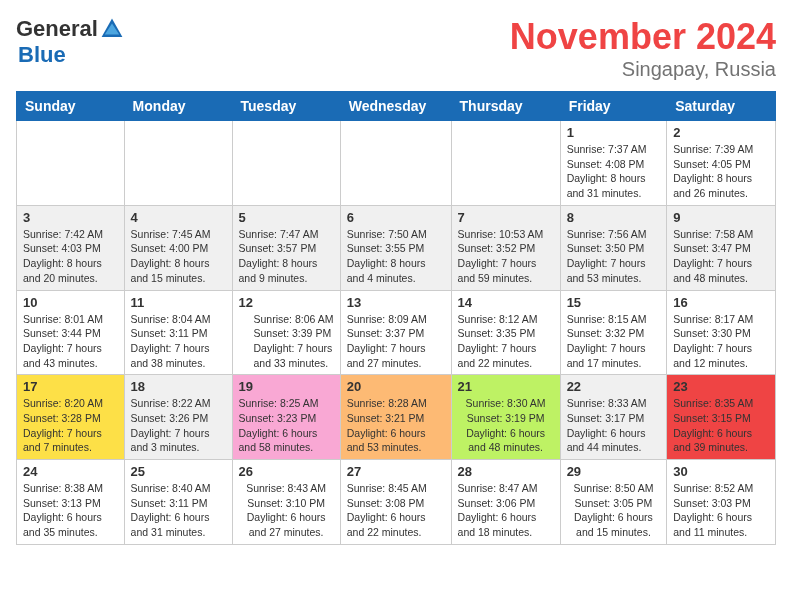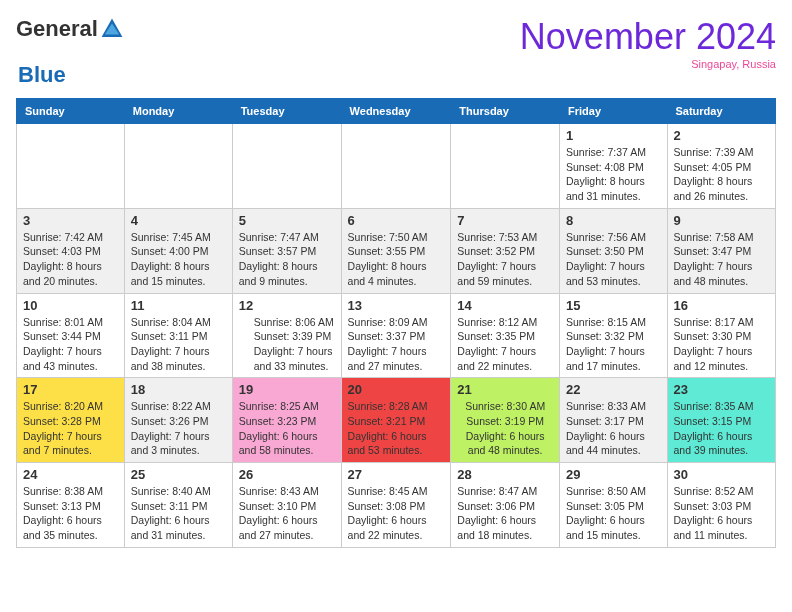--- a/index.html
+++ b/index.html
@@ -13,53 +13,52 @@
     .header {
       display: flex;
       justify-content: space-between;
       align-items: flex-start;
       margin-bottom: 10px;
     }
     .logo {
       display: flex;
       flex-direction: column;
       align-items: flex-start;
-      gap: 20px;
     }
     .logo-text {
       display: flex;
       align-items: center;
     }
     .logo-icon {
       width: 24px;
       height: 24px;
       margin-left: 2px;
     }
     .title-area {
       text-align: right;
     }
     .month-title {
       font-size: 36px;
-      font-weight: normal;
-      color: #6d28d9;
+      font-weight: bold;
+      color: #ef4444;
     }
     .location {
-      font-size: 11px;
-      color: #ec4899;
+      font-size: 20px;
+      color: #737373;
     }
     .calendar {
       width: 100%;
       border-collapse: collapse;
     }
     .calendar th {
       background-color: #1a6bb5;
       color: #fff;
       text-align: left;
       padding: 6px 8px;
-      font-size: 11px;
+      font-size: 14px;
       font-weight: bold;
       border: 1px solid #1a6bb5;
     }
     .calendar td {
       border: 1px solid #ccc;
       vertical-align: top;
       padding: 4px 6px;
       width: 113px;
       min-height: 80px;
       font-size: 11px;
@@ -160,21 +159,21 @@
 Daylight: 8 hours and 9 minutes.</div>
         </td>
         <td style="background: rgb(240, 240, 240);">
           <div class="day-num">6</div>
           <div class="day-info" style="white-space: pre-line;">Sunrise: 7:50 AM
 Sunset: 3:55 PM
 Daylight: 8 hours and 4 minutes.</div>
         </td>
         <td style="background: rgb(240, 240, 240);">
           <div class="day-num">7</div>
-          <div class="day-info" style="white-space: pre-line;">Sunrise: 7:53 AM
+          <div class="day-info" style="white-space: pre-line;">Sunrise: 10:53 AM
 Sunset: 3:52 PM
 Daylight: 7 hours and 59 minutes.</div>
         </td>
         <td style="background: rgb(240, 240, 240);">
           <div class="day-num">8</div>
           <div class="day-info" style="white-space: pre-line;">Sunrise: 7:56 AM
 Sunset: 3:50 PM
 Daylight: 7 hours and 53 minutes.</div>
         </td>
         <td style="background: rgb(240, 240, 240);">
@@ -240,39 +239,39 @@
           <div class="day-info" style="white-space: pre-line;">Sunrise: 8:22 AM
 Sunset: 3:26 PM
 Daylight: 7 hours and 3 minutes.</div>
         </td>
         <td style="background: #f9a8d4;">
           <div class="day-num">19</div>
           <div class="day-info" style="white-space: pre-line;">Sunrise: 8:25 AM
 Sunset: 3:23 PM
 Daylight: 6 hours and 58 minutes.</div>
         </td>
-        <td style="background: #ef4444;">
+        <td style="background: #fdba74;">
           <div class="day-num">20</div>
           <div class="day-info" style="white-space: pre-line;">Sunrise: 8:28 AM
 Sunset: 3:21 PM
 Daylight: 6 hours and 53 minutes.</div>
         </td>
         <td style="background: #bef264;">
           <div class="day-num">21</div>
           <div class="day-info" style="white-space: pre-line; text-align: center;">Sunrise: 8:30 AM
 Sunset: 3:19 PM
 Daylight: 6 hours and 48 minutes.</div>
         </td>
         <td style="background: rgb(240, 240, 240);">
           <div class="day-num">22</div>
           <div class="day-info" style="white-space: pre-line;">Sunrise: 8:33 AM
 Sunset: 3:17 PM
 Daylight: 6 hours and 44 minutes.</div>
         </td>
-        <td style="background: #5eead4;">
+        <td style="background: #ef4444;">
           <div class="day-num">23</div>
           <div class="day-info" style="white-space: pre-line;">Sunrise: 8:35 AM
 Sunset: 3:15 PM
 Daylight: 6 hours and 39 minutes.</div>
         </td>
       </tr>
       <tr style="background: #0ea5e9;">
         <td>
           <div class="day-num">24</div>
           <div class="day-info" style="white-space: pre-line;">Sunrise: 8:38 AM
@@ -280,39 +279,39 @@
 Daylight: 6 hours and 35 minutes.</div>
         </td>
         <td>
           <div class="day-num">25</div>
           <div class="day-info" style="white-space: pre-line;">Sunrise: 8:40 AM
 Sunset: 3:11 PM
 Daylight: 6 hours and 31 minutes.</div>
         </td>
         <td>
           <div class="day-num">26</div>
-          <div class="day-info" style="white-space: pre-line;">Sunrise: 8:43 AM
+          <div class="day-info" style="white-space: pre-line; text-align: center;">Sunrise: 8:43 AM
 Sunset: 3:10 PM
 Daylight: 6 hours and 27 minutes.</div>
         </td>
         <td>
           <div class="day-num">27</div>
           <div class="day-info" style="white-space: pre-line;">Sunrise: 8:45 AM
 Sunset: 3:08 PM
 Daylight: 6 hours and 22 minutes.</div>
         </td>
         <td>
           <div class="day-num">28</div>
           <div class="day-info" style="white-space: pre-line;">Sunrise: 8:47 AM
 Sunset: 3:06 PM
 Daylight: 6 hours and 18 minutes.</div>
         </td>
         <td>
           <div class="day-num">29</div>
-          <div class="day-info" style="white-space: pre-line;">Sunrise: 8:50 AM
+          <div class="day-info" style="white-space: pre-line; text-align: center;">Sunrise: 8:50 AM
 Sunset: 3:05 PM
 Daylight: 6 hours and 15 minutes.</div>
         </td>
         <td>
           <div class="day-num">30</div>
           <div class="day-info" style="white-space: pre-line;">Sunrise: 8:52 AM
 Sunset: 3:03 PM
 Daylight: 6 hours and 11 minutes.</div>
         </td>
       </tr>

